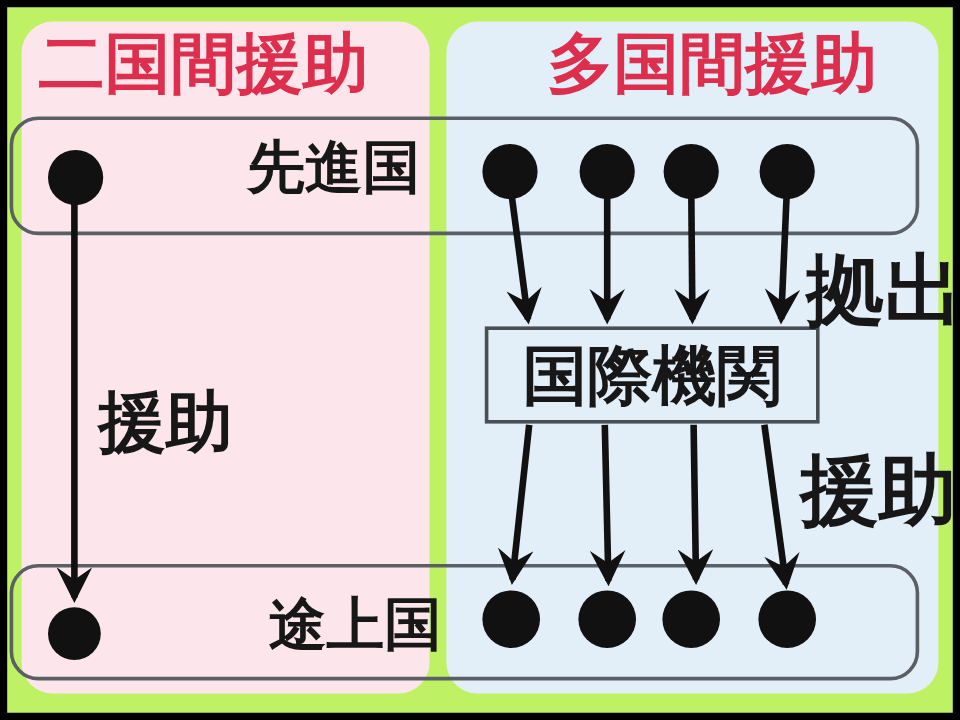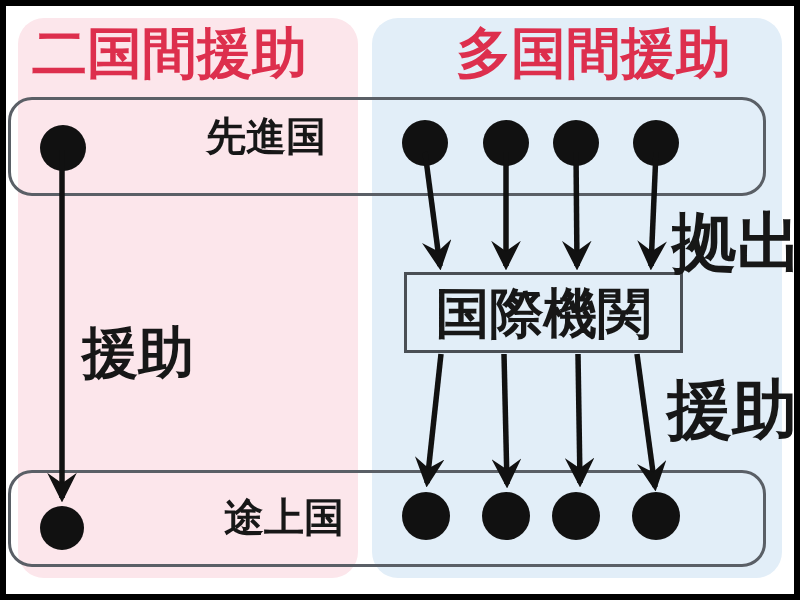--- a/index.html
+++ b/index.html
@@ -1,17 +1,17 @@
 <!DOCTYPE html>
 <html><head>
 <meta charset="utf-8">
 <style>
   html,body{margin:0;padding:0;background:#888;}
   .stage{
-    position:relative;width:800px;height:600px;background:#ffffff;
+    position:relative;width:800px;height:600px;background:#bef264;
     box-shadow:inset 0 0 0 6px #000;
     overflow:hidden;
     font-family:"Liberation Sans",sans-serif;
   }
   .panel{position:absolute;border-radius:26px;}
   .panel-pink{left:18px;top:18px;width:340px;height:560px;background:#fce6eb;}
   .panel-blue{left:372px;top:18px;width:410px;height:560px;background:#e2eef8;}
   .section-title{
     position:absolute;font-size:55px;line-height:1;font-weight:700;
     color:#dd2f4d;white-space:nowrap;letter-spacing:0px;
@@ -19,21 +19,21 @@
   }
   .title-bilateral{left:32px;top:26px;}
   .title-multilateral{left:456px;top:26px;}
   .rbox{
     position:absolute;border:3px solid #5a5f66;border-radius:24px;
     background:transparent;box-sizing:border-box;
   }
   .rbox-top{left:8px;top:97px;width:758px;height:99px;}
   .rbox-bottom{left:8px;top:470px;width:758px;height:97px;}
   .node-label{
-    position:absolute;font-size:40px;line-height:1;font-weight:700;
+    position:absolute;font-size:48px;line-height:1;font-weight:700;
     color:#171717;white-space:nowrap;
     font-family:"DejaVu Serif","Liberation Serif",serif;
   }
   .lbl-developed{left:206px;top:116px;}
   .lbl-developing{left:224px;top:497px;}
   .org-box{
     position:absolute;left:404px;top:272px;width:279px;height:81px;
     border:3px solid #4a4f55;box-sizing:border-box;background:transparent;
     display:flex;align-items:center;justify-content:center;
   }

